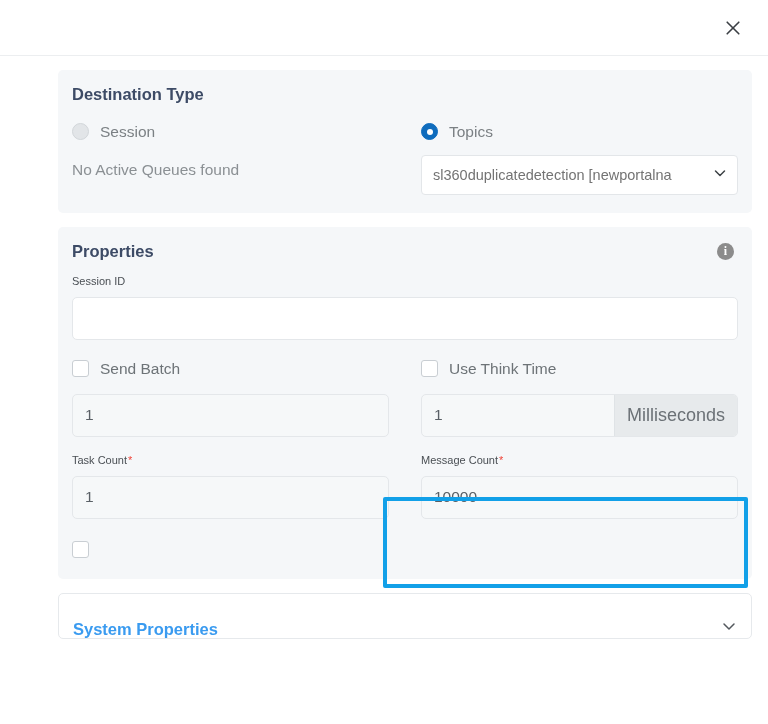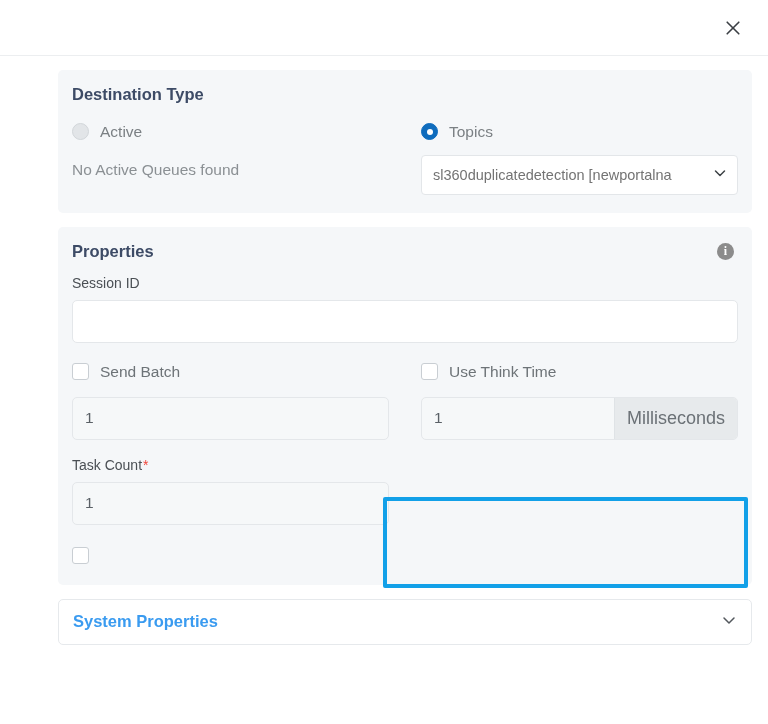--- a/index.html
+++ b/index.html
@@ -163,21 +163,21 @@
   .chev {
     position: absolute;
     right: 11px; top: 50%;
     transform: translateY(-50%);
     pointer-events: none;
     color: #3d4246;
   }
 
   
   .field-label {
-    font-size: 14px;
+    font-size: 11px;
     color: #4a4f54;
     line-height: 1;
     margin-bottom: 10px;
     display: block;
   }
   .req { color: #f0453a; margin-left: 1px; }
 
   .input {
     width: 100%;
     height: 43px;
@@ -261,21 +261,21 @@
   }
 
   
   .collapse {
     margin-top: 14px;
     background: #ffffff;
     border: 1px solid #e6e9ec;
     border-radius: 5px;
     height: 46px;
     display: flex;
-    align-items: center;
+    align-items: flex-end;
     justify-content: space-between;
     padding: 0 14px;
     cursor: pointer;
   }
   .collapse-title {
     font-size: 16.5px;
     font-weight: 600;
     color: #3a9bf0;
     line-height: 1;
   }
@@ -296,21 +296,21 @@
 
 <div class="dialog-body">
 
   <div class="panel">
     <div class="panel-title">Destination Type</div>
 
     <div class="row2">
       <div class="col">
         <div class="radio-line">
           <span class="radio disabled"></span>
-          <span class="radio-label">Active</span>
+          <span class="radio-label">Session</span>
         </div>
         <div class="muted-note">No Active Queues found</div>
       </div>
 
       <div class="col">
         <div class="radio-line">
           <span class="radio checked"></span>
           <span class="radio-label">Topics</span>
         </div>
         <div class="select-wrap">
@@ -356,20 +356,24 @@
         </div>
       </div>
     </div>
 
     <div class="row2 mt18">
       <div class="col">
         <label class="field-label"><span>Task Count</span><span class="req">*</span></label>
         <div class="input">1</div>
       </div>
 
+      <div class="col">
+        <label class="field-label"><span>Message Count</span><span class="req">*</span></label>
+        <div class="input">10000</div>
+      </div>
     </div>
 
     <div class="check-line mt20">
       <span class="checkbox"></span>
     </div>
   </div>
 
   <div class="collapse">
     <span class="collapse-title">System Properties</span>
     <span class="chev-static">

